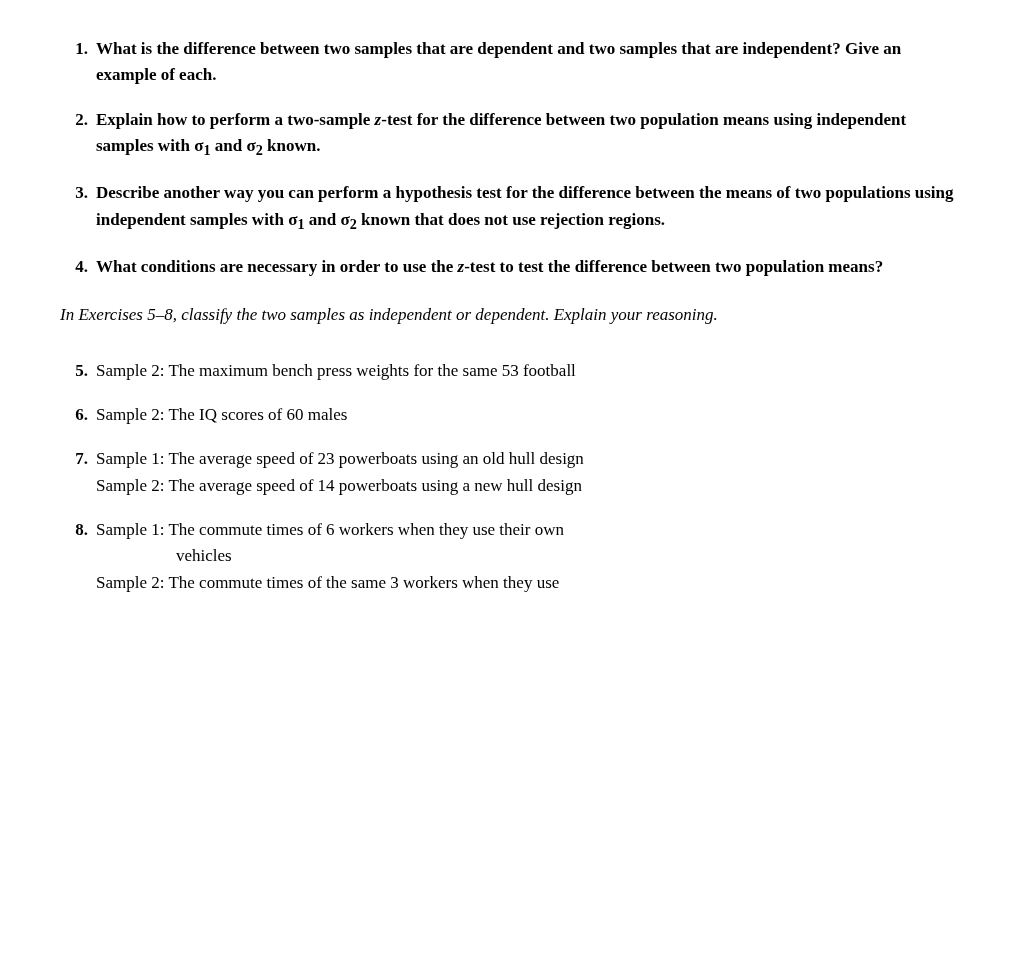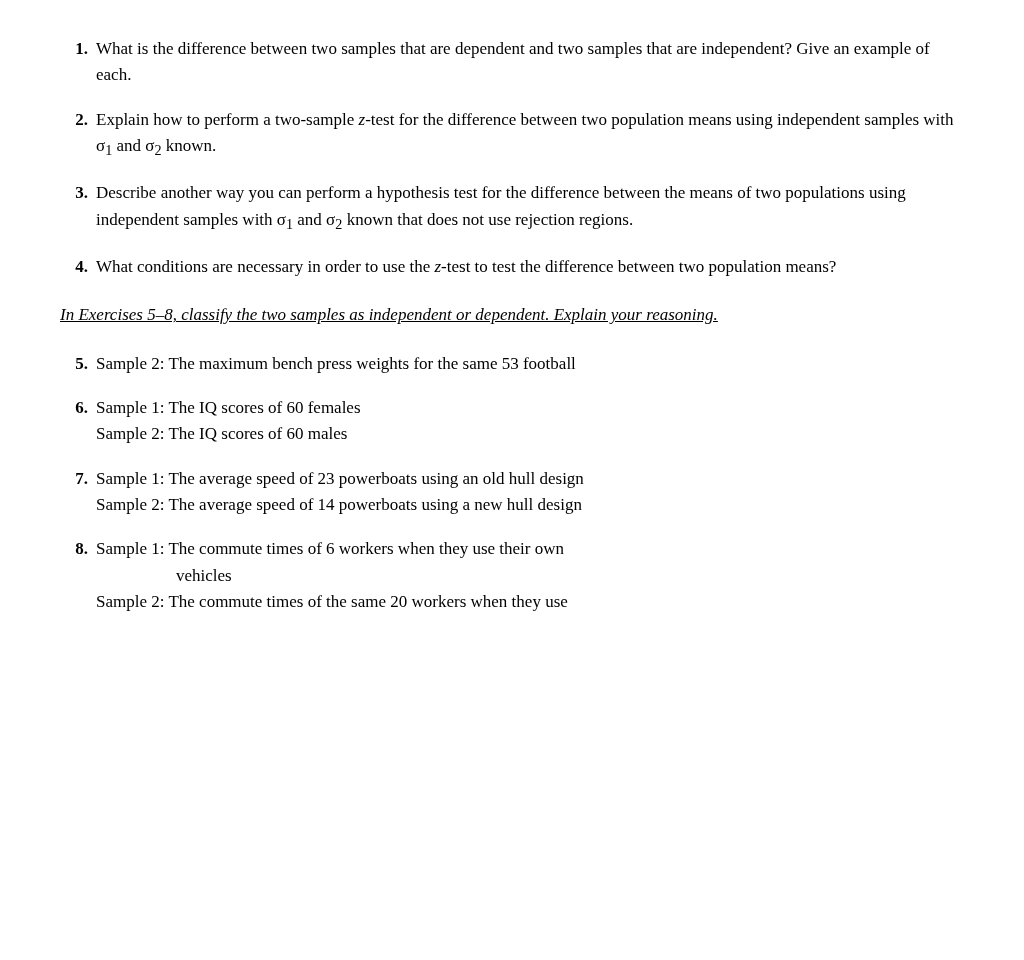--- a/index.html
+++ b/index.html
@@ -35,27 +35,27 @@
       font-weight: bold;
       min-width: 36px;
       flex-shrink: 0;
       text-align: right;
       padding-right: 8px;
       margin-top: 0;
     }
 
     .question-text {
       flex: 1;
+      font-weight: bold;
     }
 
     .section-instruction {
       font-style: italic;
-      margin: 22px 0 22px 0;
+      margin: 22px 0 29px 0;
       line-height: 1.55;
-      text-decoration: underline;
     }
 
     .sub-item {
       display: flex;
       align-items: flex-start;
       margin-bottom: 18px;
     }
 
     .sub-number {
       font-weight: bold;
@@ -112,35 +112,34 @@
   <li class="sub-item">
     <span class="sub-number">5.</span>
     <span class="sub-text">
       <span class="sample-line">Sample 2: The maximum bench press weights for the same 53 football</span>
     </span>
   </li>
 
   <li class="sub-item">
     <span class="sub-number">6.</span>
     <span class="sub-text">
-      <span class="sample-line">Sample 1: The IQ scores of 60 females</span>
       <span class="sample-line">Sample 2: The IQ scores of 60 males</span>
     </span>
   </li>
 
   <li class="sub-item">
     <span class="sub-number">7.</span>
     <span class="sub-text">
       <span class="sample-line">Sample 1: The average speed of 23 powerboats using an old hull design</span>
       <span class="sample-line">Sample 2: The average speed of 14 powerboats using a new hull design</span>
     </span>
   </li>
 
   <li class="sub-item">
     <span class="sub-number">8.</span>
     <span class="sub-text">
       <span class="sample-line">Sample 1: The commute times of 6 workers when they use their own</span>
       <span class="sample-indent">vehicles</span>
-      <span class="sample-line">Sample 2: The commute times of the same 20 workers when they use</span>
+      <span class="sample-line">Sample 2: The commute times of the same 3 workers when they use</span>
     </span>
   </li>
 
 </ol>
 
 </body></html>

